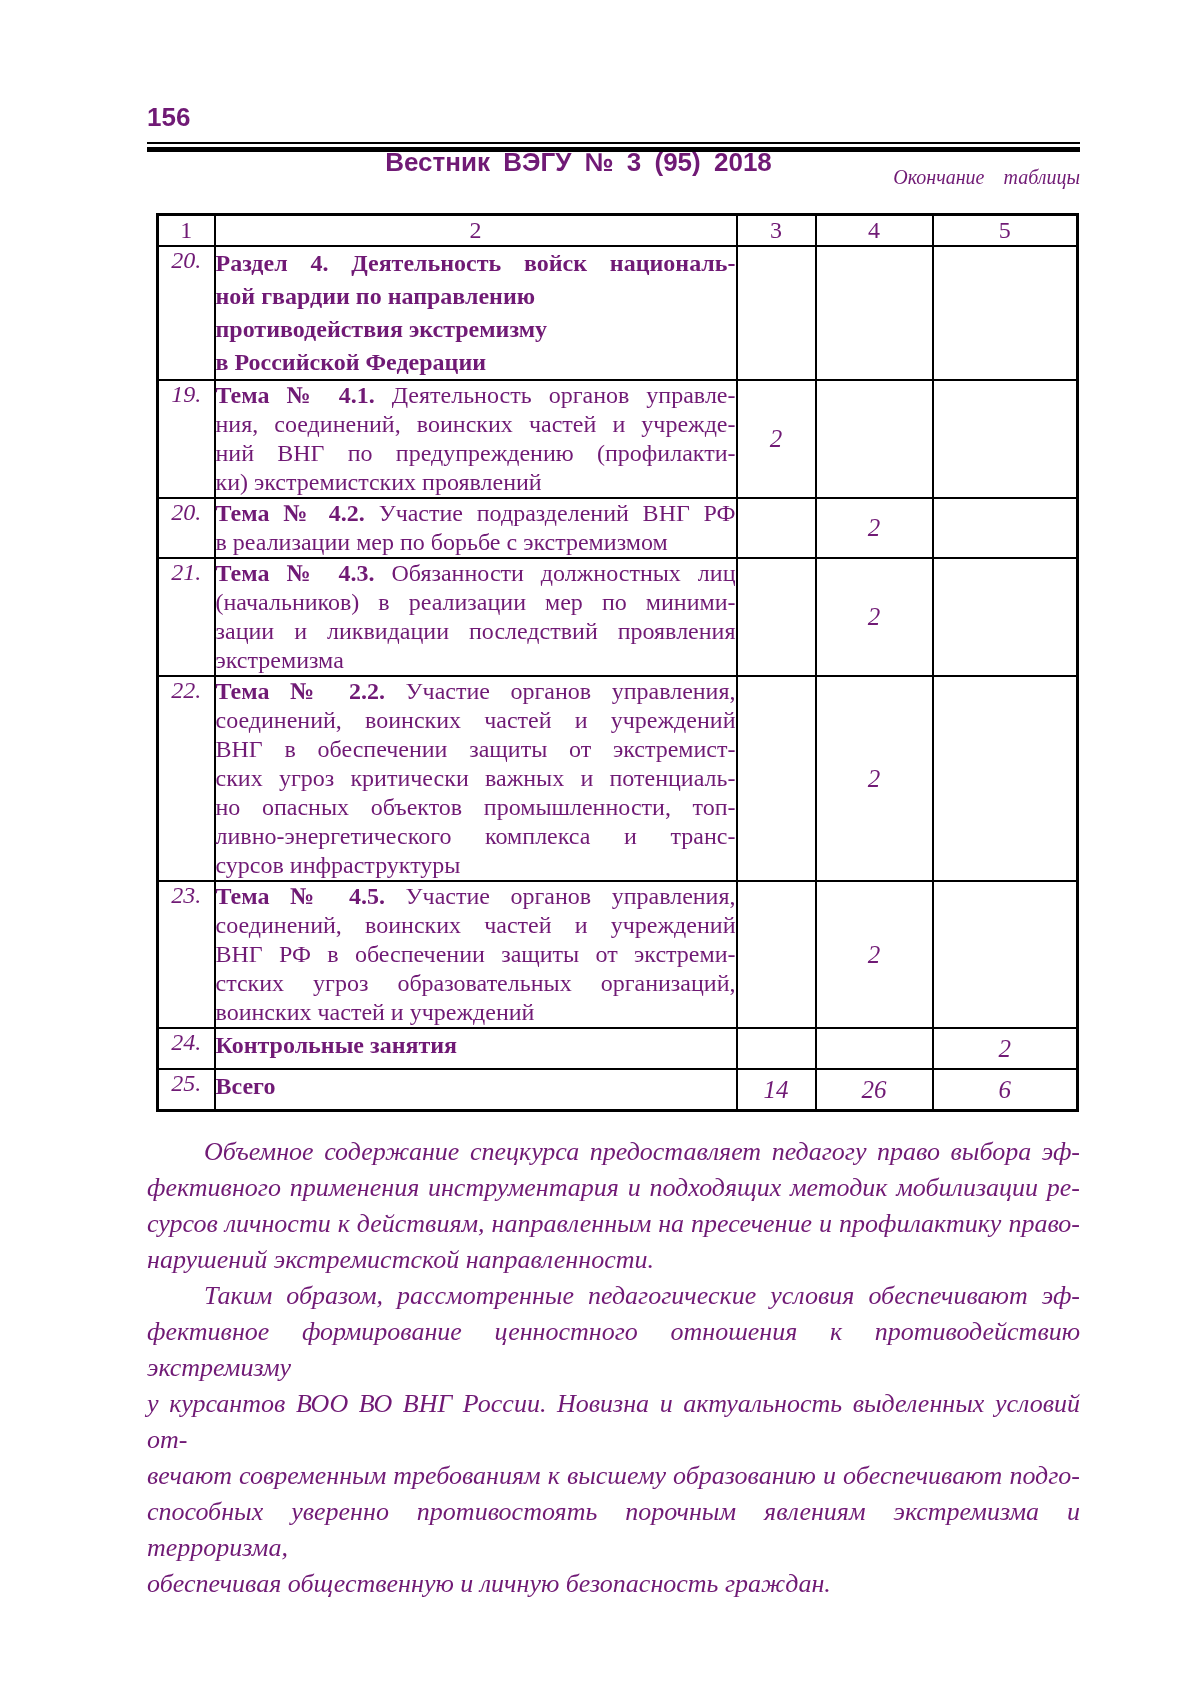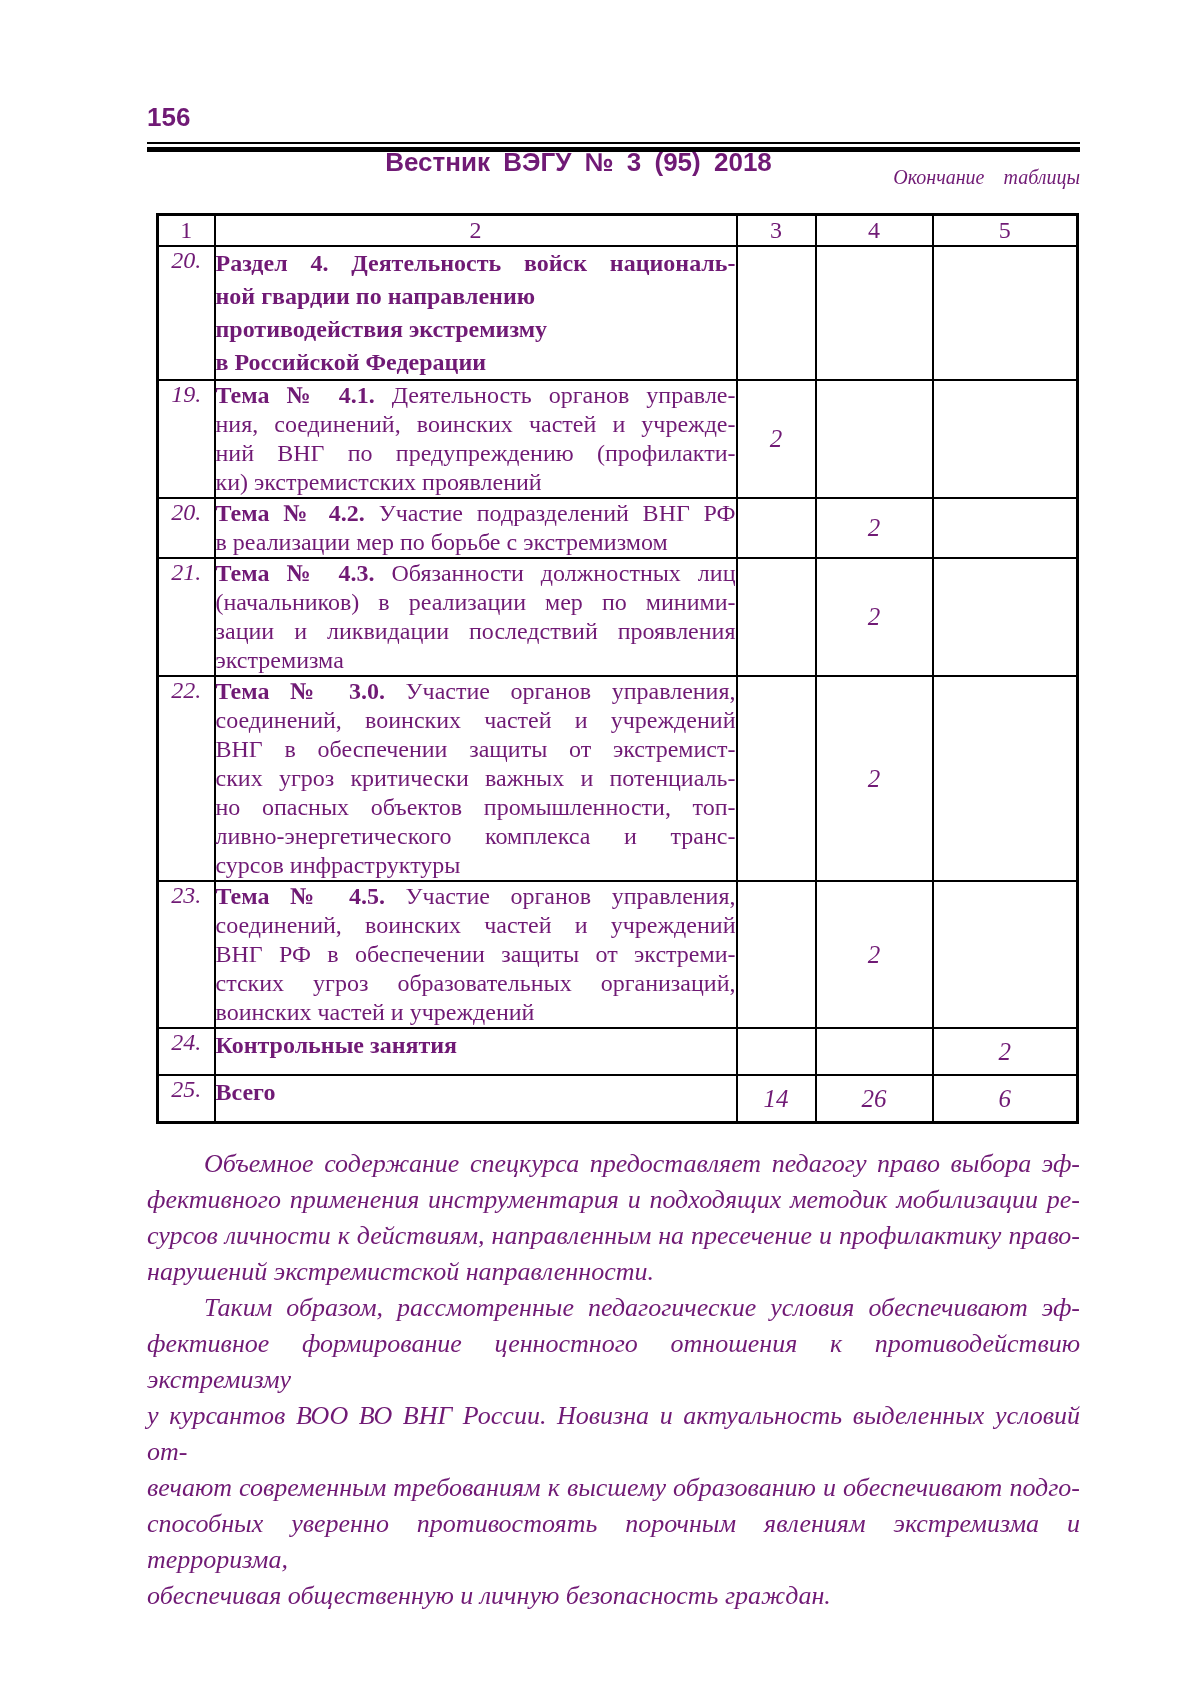--- a/index.html
+++ b/index.html
@@ -80,21 +80,21 @@
     text-align-last:justify;
   }
   tr.kind-section td.desc .ln{line-height:33px;}
   td.desc.bold{font-weight:bold;margin-left:48px;}
   td.hrs{
     font-style:italic;
     font-size:25px;
     text-align:center;
     vertical-align:middle;
   }
-  tr.kind-summary td.desc{padding-top:2px;padding-bottom:14px;}
+  tr.kind-summary td.desc{padding-top:2px;padding-bottom:8px;}
   
   .bodytext{
     margin-top:22px;
     font-size:26px;
   }
   .para .ln{
     line-height:36px;
     text-align:left;
     font-style:italic;
   }
@@ -181,21 +181,21 @@
               <div class="ln j">зации и ликвидации последствий проявления</div>
               <div class="ln">экстремизма</div>
             </td>
             <td class="hrs"></td>
             <td class="hrs">2</td>
             <td class="hrs"></td>
           </tr>
           <tr class="kind-topic">
             <td class="num">22.</td>
             <td class="desc">
-              <div class="ln j"><b>Тема № 3.0. </b>Участие органов управления,</div>
+              <div class="ln j"><b>Тема № 2.2. </b>Участие органов управления,</div>
               <div class="ln j">соединений, воинских частей и учреждений</div>
               <div class="ln j">ВНГ в обеспечении защиты от экстремист-</div>
               <div class="ln j">ских угроз критически важных и потенциаль-</div>
               <div class="ln j">но опасных объектов промышленности, топ-</div>
               <div class="ln j">ливно-энергетического комплекса и транс-</div>
               <div class="ln">сурсов инфраструктуры</div>
             </td>
             <td class="hrs"></td>
             <td class="hrs">2</td>
             <td class="hrs"></td>

